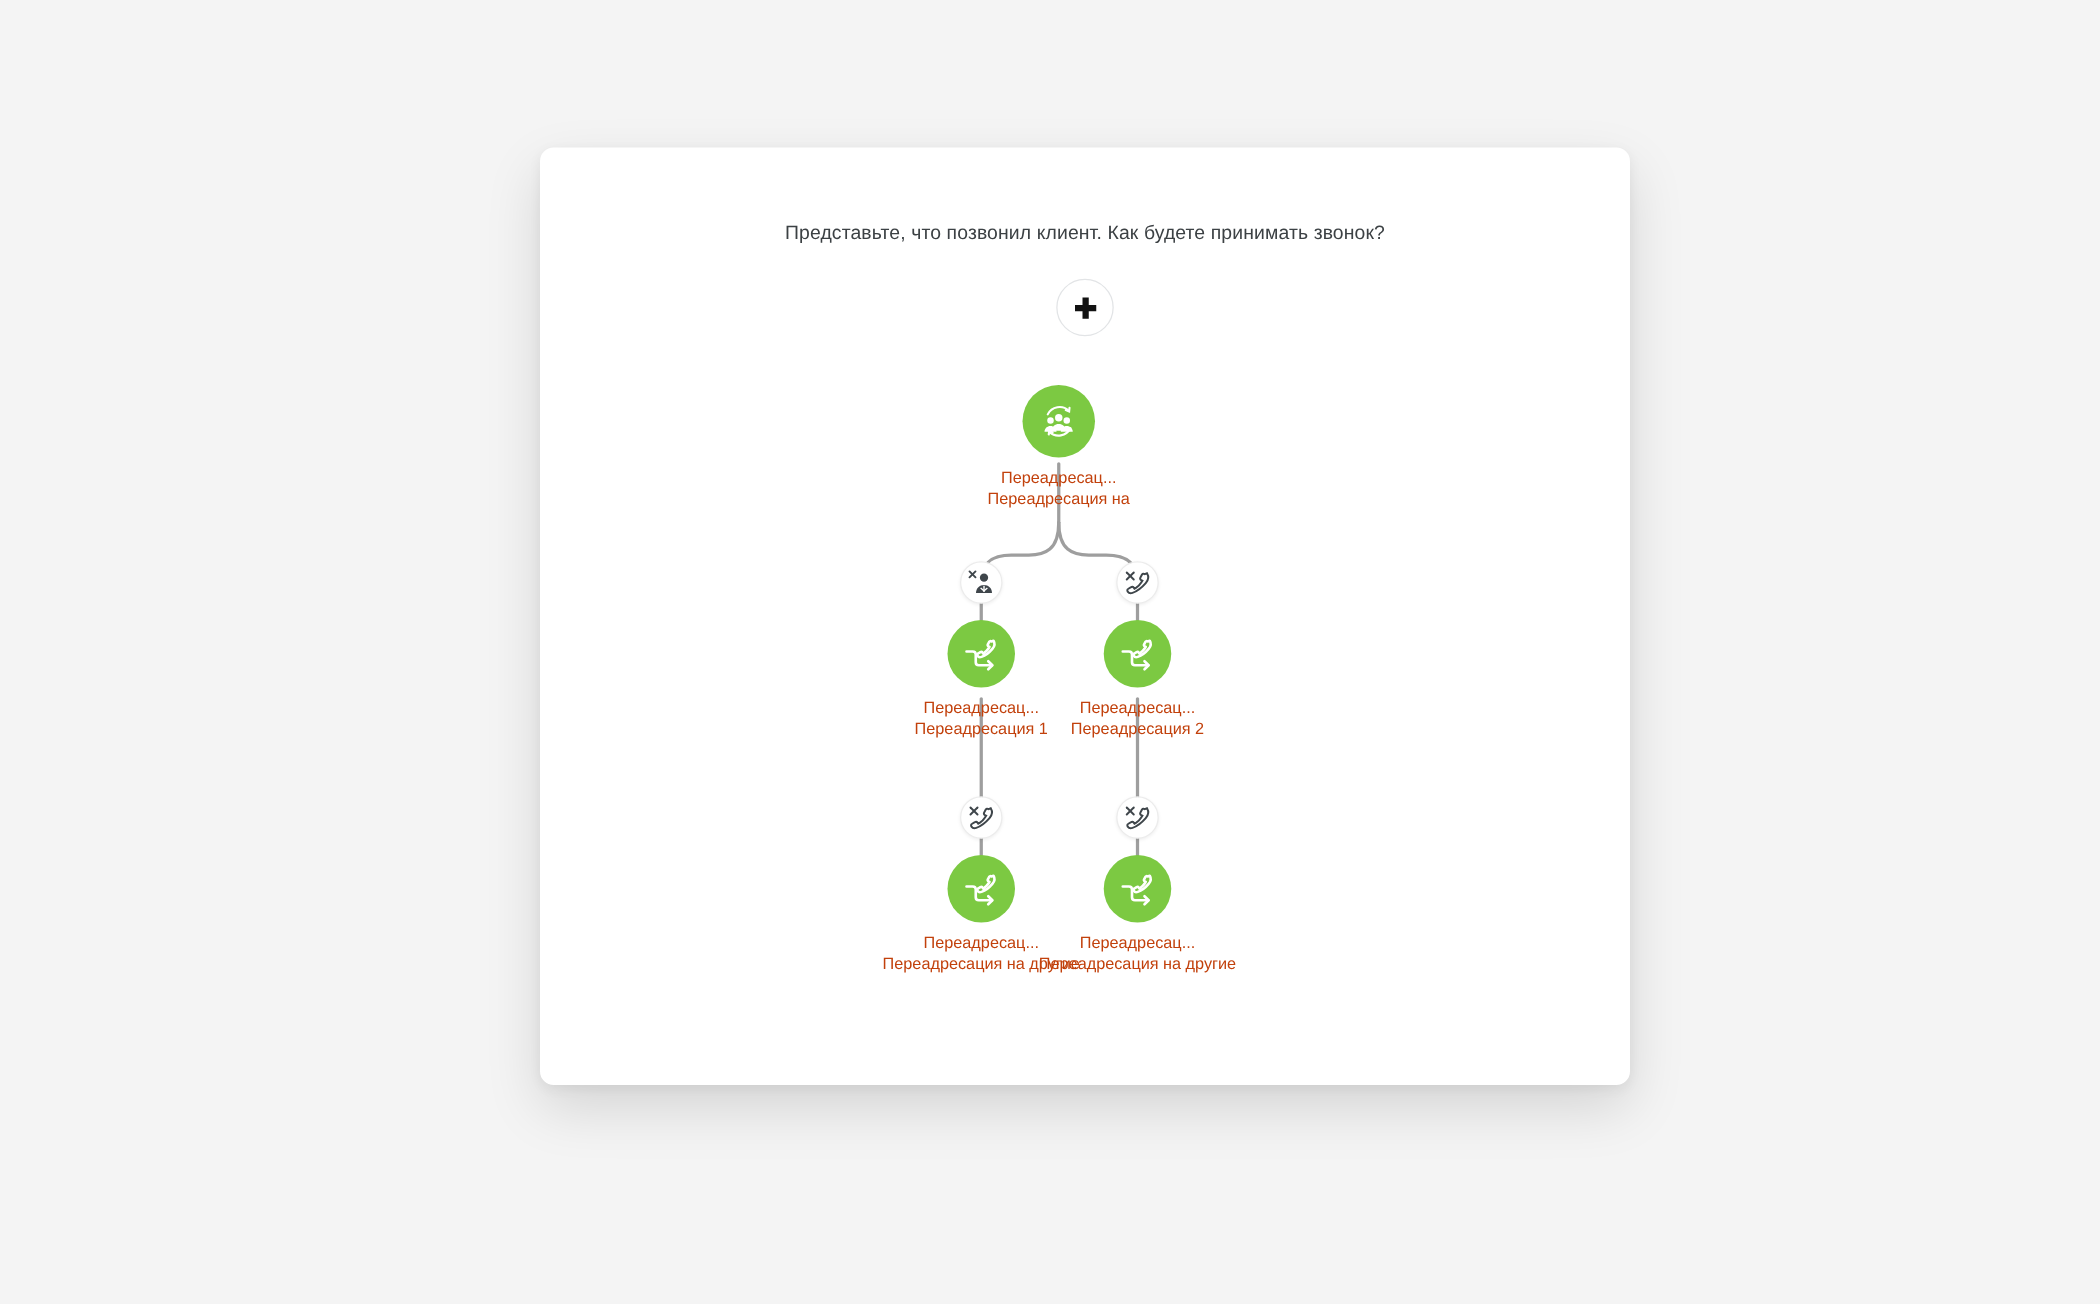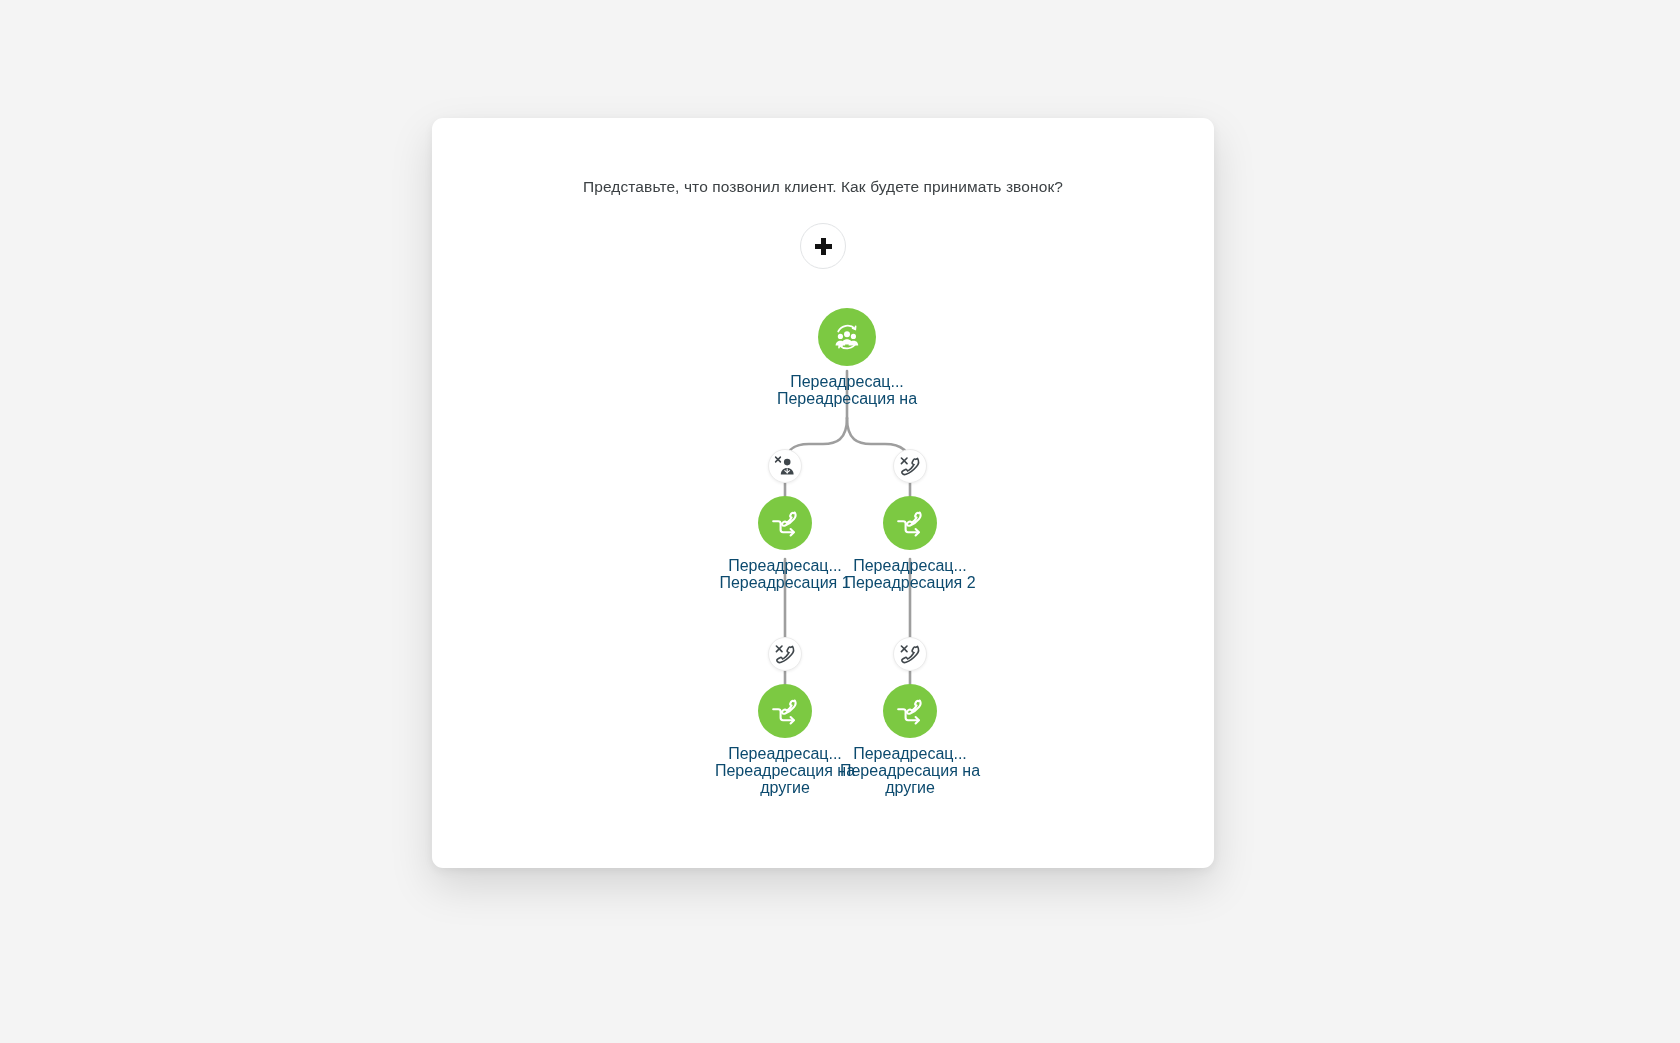--- a/index.html
+++ b/index.html
@@ -21,21 +21,21 @@
     width: 1680px;
     height: 1043px;
     background: #f4f4f4;
   }
 
   
   .card {
     position: absolute;
     left: 432px;
     top: 118px;
-    width: 782px;
+    width: 872px;
     height: 750px;
     background: #ffffff;
     border-radius: 11px;
     box-shadow: 0 18px 44px rgba(0,0,0,0.13),
                 0 3px 10px rgba(0,0,0,0.06);
     padding-left: 40px;
   }
 
   
   .prompt {
@@ -116,23 +116,23 @@
     align-items: center;
     justify-content: center;
   }
   .node.small .bubble {
     width: 54px;
     height: 54px;
   }
   .node .bubble svg { display: block; }
   .node .label {
     margin-top: 7px;
-    font-size: 16px;
+    font-size: 13px;
     line-height: 17px;
-    color: #0c4a6e;
+    color: #c2410c;
     white-space: pre-line;
   }
 
   
   .chip {
     position: absolute;
     width: 34px;
     height: 34px;
     margin-left: -17px;
     margin-top: -17px;

